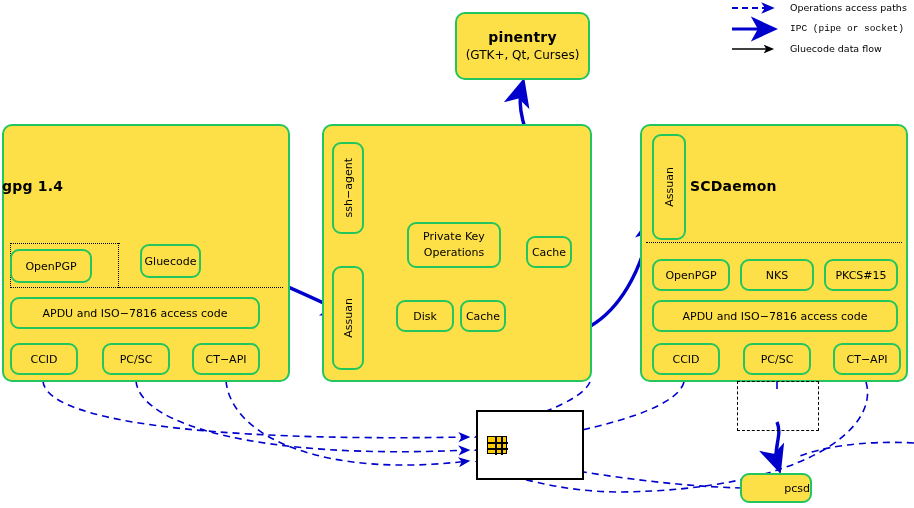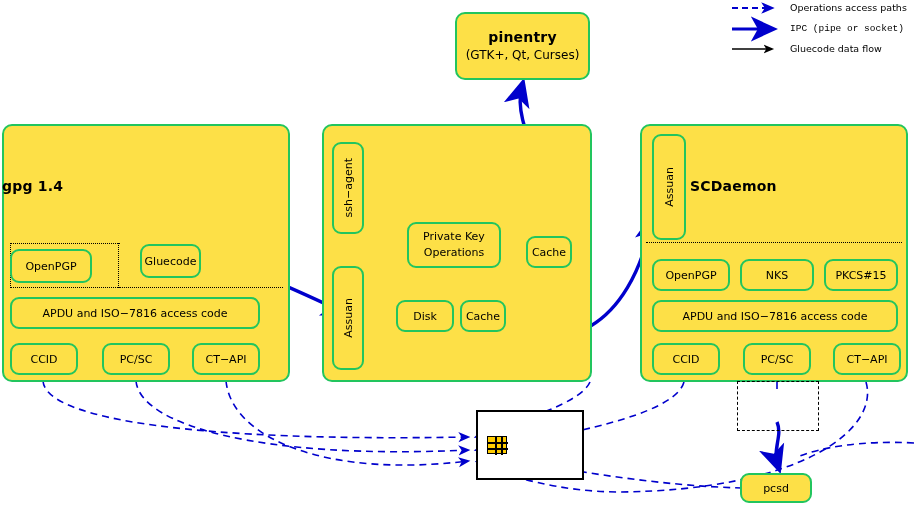--- a/index.html
+++ b/index.html
@@ -166,21 +166,21 @@
   </div>
   <div class="box rbox ctr" style="left:743px;top:343px;width:68px;height:32px;">
     <span class="small">PC/SC</span>
   </div>
   <div class="box rbox ctr" style="left:833px;top:343px;width:68px;height:32px;">
     <span class="small">CT−API</span>
   </div>
 
   <div class="dashed-region" style="left:737px;top:381px;width:82px;height:50px;"></div>
 
-  <div class="box rbox ctr" style="left:740px;top:473px;width:72px;height:30px;">
+  <div class="box rbox ctr" style="left:740px;top:473px;width:72px;height:30px;justify-content:flex-end;">
     <span class="small">pcsd</span>
   </div>
 
   <div class="card" style="left:476px;top:410px;width:108px;height:70px;"></div>
   <div class="chip" style="left:487px;top:436px;width:20px;height:18px;">
     <div class="chipline" style="left:0;top:5px;width:20px;height:1.5px;"></div>
     <div class="chipline" style="left:0;top:11px;width:20px;height:1.5px;"></div>
     <div class="chipline" style="left:7px;top:0;width:1.5px;height:18px;"></div>
     <div class="chipline" style="left:13px;top:0;width:1.5px;height:18px;"></div>
   </div>

